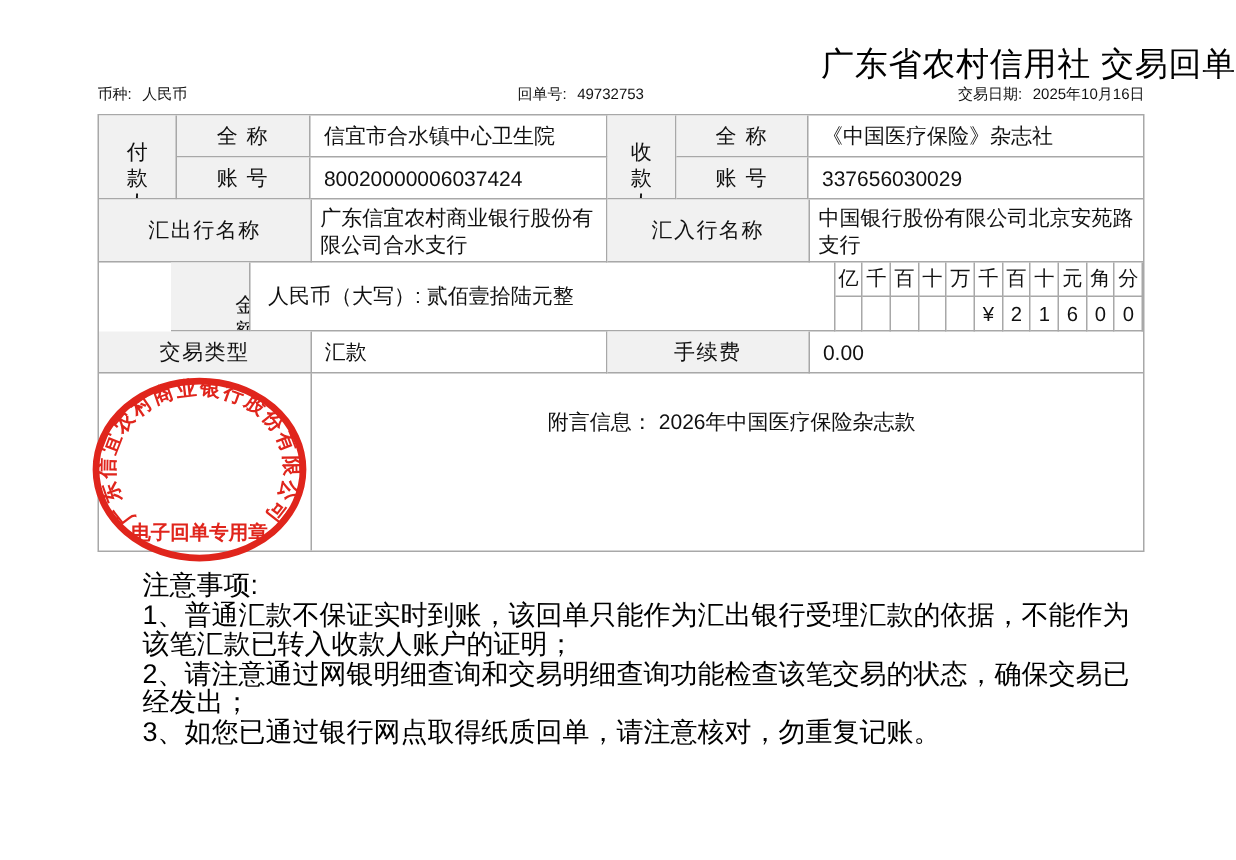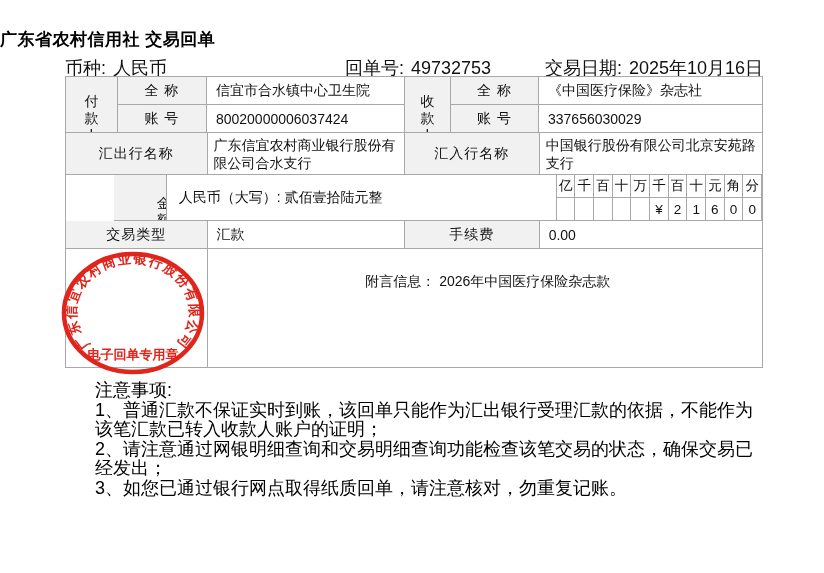--- a/index.html
+++ b/index.html
@@ -5,25 +5,25 @@
   html,body{margin:0;padding:0;background:#fff;}
   body{
     width:824px;height:573px;position:relative;overflow:hidden;
     font-family:"Liberation Sans","DejaVu Sans",sans-serif;
     color:#111;
   }
   .page{position:absolute;inset:0;background:#fff;}
 
   .title{
     position:absolute;top:28px;left:0;width:100%;
-    text-align:left;font-size:17px;font-weight:bold;color:#000;
+    text-align:right;font-size:22px;font-weight:normal;color:#000;
     letter-spacing:0.5px;
   }
 
-  .meta{position:absolute;left:65px;top:56px;width:698px;height:18px;font-size:18px;}
+  .meta{position:absolute;left:65px;top:56px;width:698px;height:18px;font-size:10px;}
   .meta .m-cur{position:absolute;left:0;top:0;}
   .meta .m-no{position:absolute;left:280px;top:0;}
   .meta .m-date{position:absolute;right:0;top:0;}
   .meta .lab{margin-right:7px;}
 
   .tbl{
     position:absolute;left:65px;top:76px;width:698px;height:292px;
     border:1px solid #a8a8a8;box-sizing:border-box;font-size:14px;background:#fff;
   }
   .row{display:flex;}

